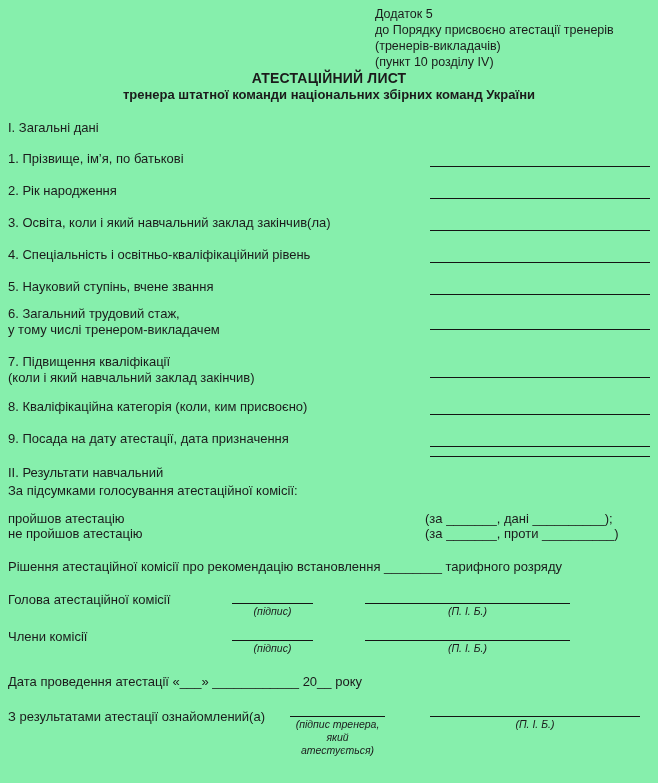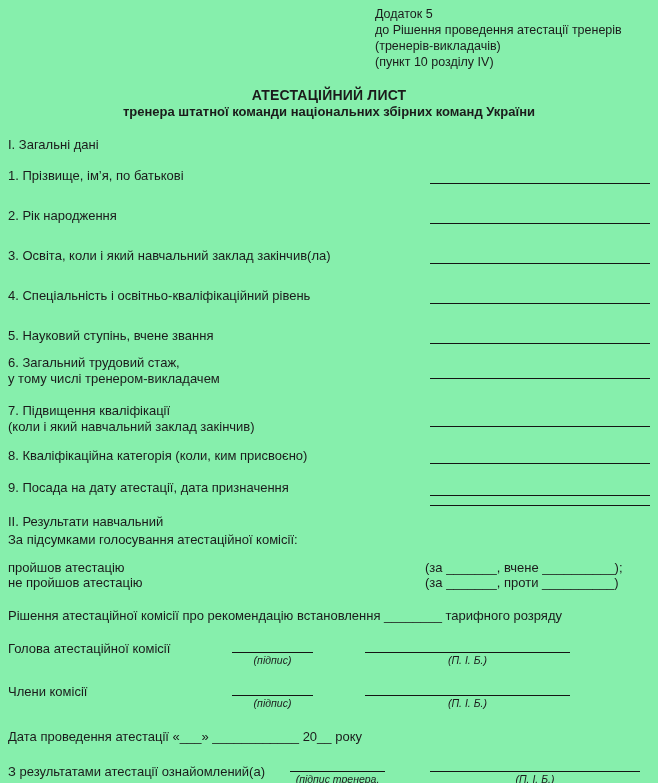--- a/index.html
+++ b/index.html
@@ -6,32 +6,32 @@
   html,body { background:#ffffff; }
   body {
     width:658px; height:783px;
     font-family:"Liberation Sans", sans-serif;
     color:#1b1b1b;
   }
   .page { position:relative; width:658px; height:783px; padding:0 8px; overflow:hidden; background:#86efac; }
 
   .annex { margin-left:367px; padding-top:6px; font-size:12.5px; line-height:16px; }
 
-  .title   { margin-top:17px; text-align:center; font-weight:bold; font-size:14px;   line-height:17px; letter-spacing:.2px; }
+  .title   { text-align:center; font-weight:bold; font-size:14px;   line-height:17px; letter-spacing:.2px; }
   .subtitle{ text-align:center; font-weight:bold; font-size:13px; line-height:16px; }
 
   .sec-heading { font-size:13px; line-height:16px; }
   .sec1 { margin-top:17px; }
   .sec2 { margin-top:8px; }
 
   .item { display:flex; align-items:center; font-size:13px; }
   .item .lbl  { flex:1; line-height:16px; white-space:pre-line; }
   .item .line { flex:none; width:220px; height:16px; border-bottom:1px solid #141414; }
   .it1 { margin-top:15px; }
-  .it2,.it3,.it4,.it5 { margin-top:24px; }
+  .it2,.it3,.it4,.it5 { margin-top:16px; }
   .it6 { margin-top:11px; }
   .it7 { margin-top:16px; }
   .it8 { margin-top:13px; }
   .it9 { margin-top:16px; }
   .extra .line { height:10px; }
 
   .text-line { font-size:13px; line-height:16px; }
   .intro    { margin-top:2px; }
   .vote-row { display:flex; font-size:13px; line-height:15px; }
   .vr1 { margin-top:12px; }
@@ -43,38 +43,38 @@
   .sr1 .sig-label, .sr2 .sig-label { width:224px; }
   .col-sign { width:81px; }
   .col-name { width:205px; margin-left:52px; }
   .sig-col { display:flex; flex-direction:column; }
   .sig-line { border-bottom:1px solid #141414; height:12px; width:100%; }
   .sig-caption {
     font-size:10.5px; font-style:italic; text-align:center;
     line-height:13px; padding-top:1px; white-space:pre-line;
   }
   .sr1 { margin-top:17px; }
-  .sr2 { margin-top:17px; }
+  .sr2 { margin-top:11px; }
 
   .date { margin-top:19px; }
 
   .ack { margin-top:19px; }
   .ack .sig-label { width:282px; }
   .ack .col-sign  { width:95px; }
   .ack .col-name  { width:210px; margin-left:45px; }
   .ack .sig-line  { height:8px; }
 </style>
 </head>
 <body>
 
 <div class="page">
 
   <div class="annex">
     <div>Додаток 5</div>
-    <div>до Рішення проведення атестації тренерів</div>
+    <div>до Порядку присвоєно атестації тренерів</div>
     <div>(тренерів-викладачів)</div>
     <div>(пункт 10 розділу IV)</div>
   </div>
 
   <div class="title">АТЕСТАЦІЙНИЙ ЛИСТ</div>
   <div class="subtitle">тренера штатної команди національних збірних команд України</div>
 
   <div class="sec-heading sec1">I. Загальні дані</div>
 
   <div class="item it1">
@@ -119,21 +119,21 @@
     <div class="lbl"></div>
     <div class="line"></div>
   </div>
 
   <div class="sec-heading sec2">II. Результати навчальний</div>
 
   <div class="text-line intro">За підсумками голосування атестаційної комісії:</div>
 
   <div class="vote-row vr1">
     <div class="vote-label">пройшов атестацію</div>
-    <div class="vote-result">(за _______, вчене __________);</div>
+    <div class="vote-result">(за _______, дані __________);</div>
   </div>
   <div class="vote-row">
     <div class="vote-label">не пройшов атестацію</div>
     <div class="vote-result">(за _______, проти __________)</div>
   </div>
 
   <div class="text-line decision">Рішення атестаційної комісії про рекомендацію встановлення ________ тарифного розряду</div>
 
   <div class="sig-row sr1">
     <div class="sig-label">Голова атестаційної комісії</div>

